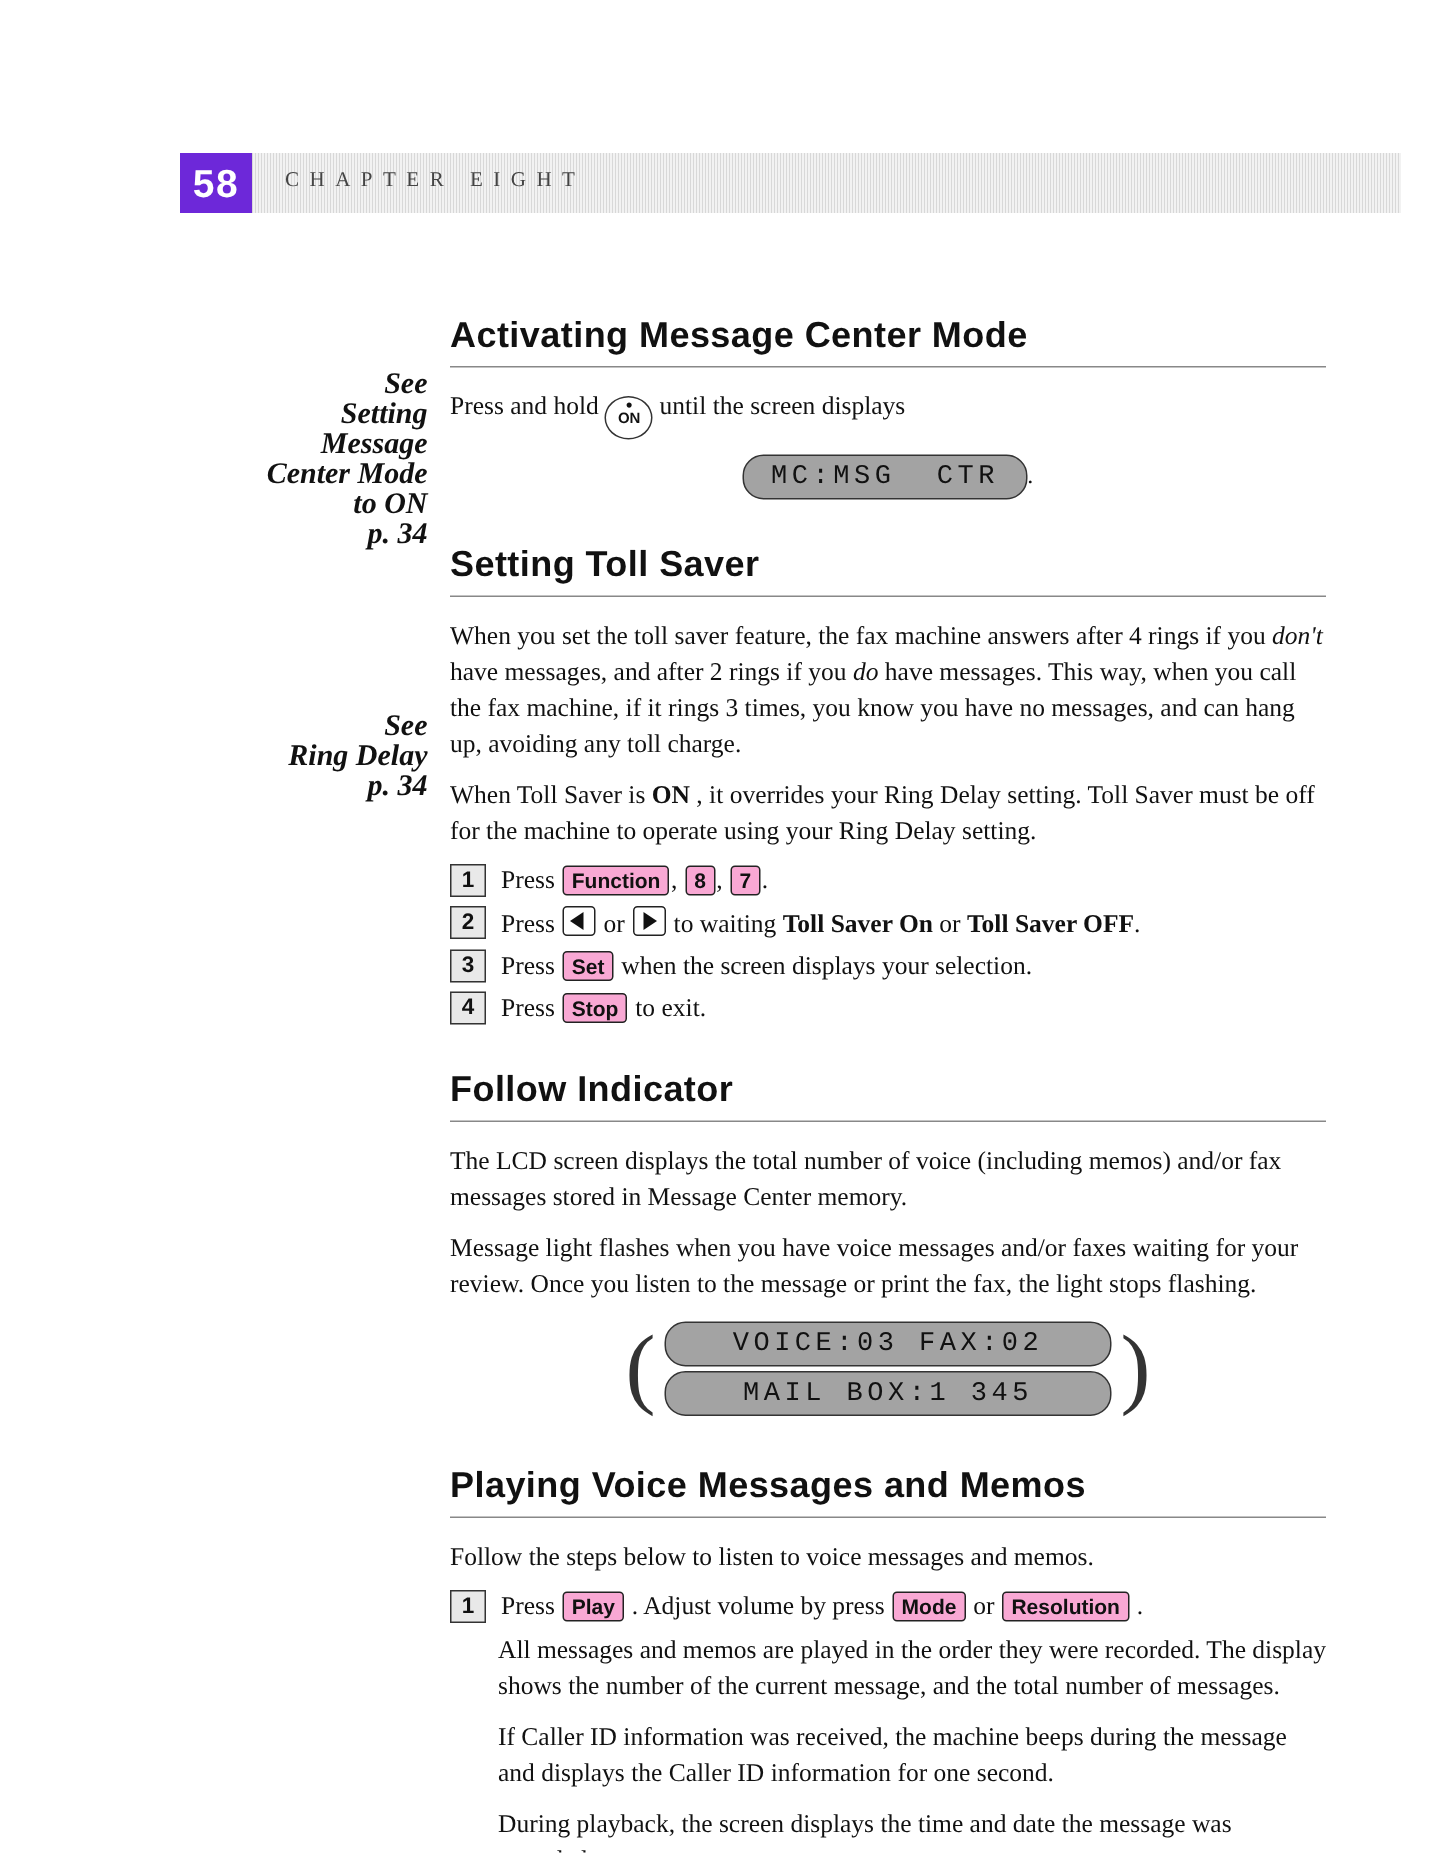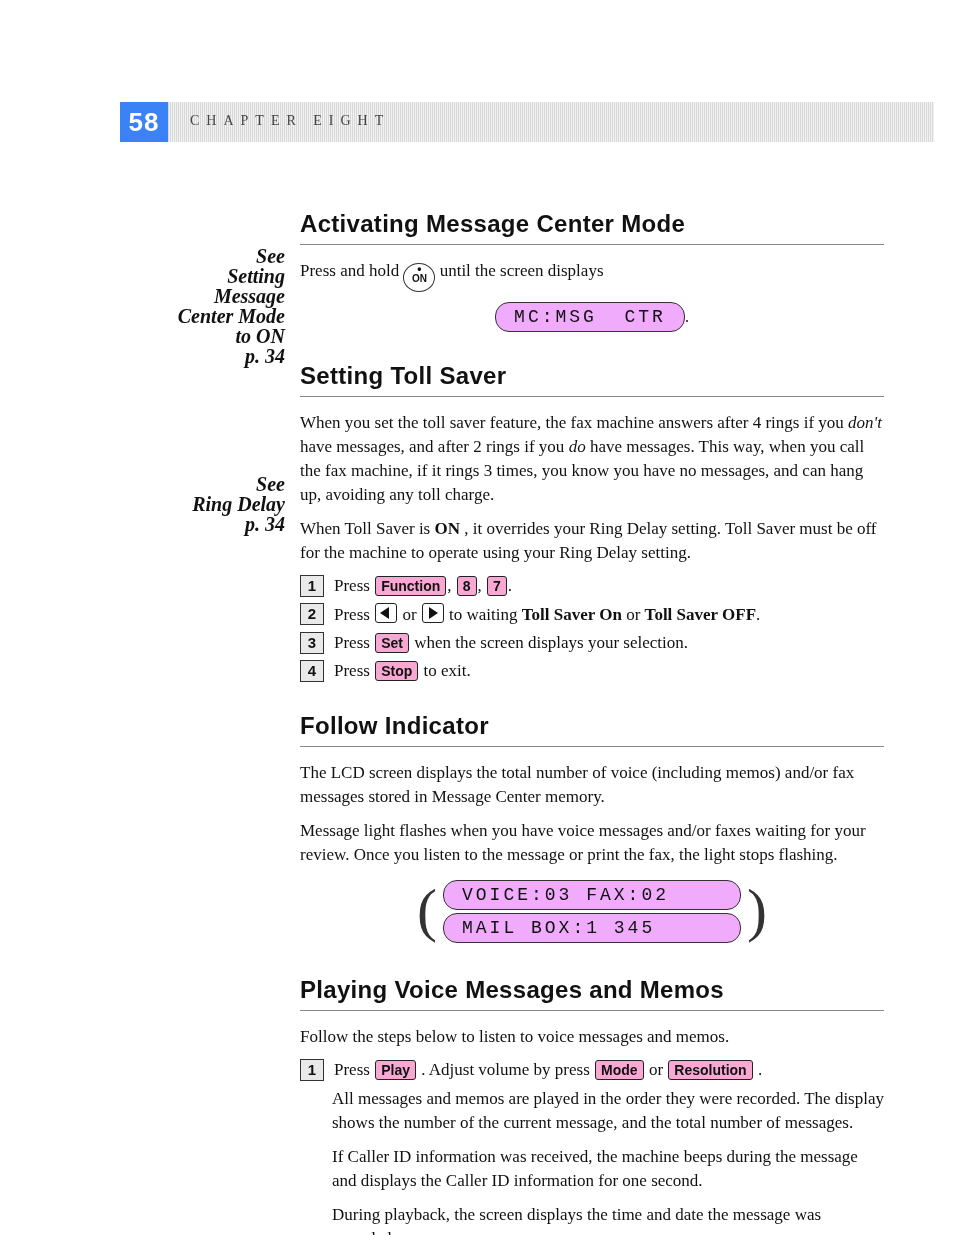--- a/index.html
+++ b/index.html
@@ -1,50 +1,50 @@
 <!DOCTYPE html>
 <html><head>
 <meta charset="utf-8">
 <style>
   html,body{margin:0;padding:0;background:#fff;color:#111;}
   .page{width:954px;height:1235px;position:relative;font-family:Georgia,'Times New Roman',serif;}
   .header-band{position:absolute;top:102px;left:120px;right:20px;height:40px;
     background:repeating-linear-gradient(90deg,#d8d8d8 0,#d8d8d8 1px,#f2f2f2 1px,#f2f2f2 2px);}
   .page-number{position:absolute;top:102px;left:120px;width:48px;height:40px;
-    background:#3b82f6;color:#fff;font:700 26px/40px Arial,sans-serif;text-align:center;letter-spacing:1px;}
+    background:#6d28d9;color:#fff;font:700 26px/40px Arial,sans-serif;text-align:center;letter-spacing:1px;}
   .chapter-label{position:absolute;top:112px;left:190px;font:400 14px/18px Georgia,serif;
     letter-spacing:7px;text-transform:uppercase;color:#444;}
   .content{position:absolute;top:210px;left:300px;right:70px;}
   .sidebar{position:absolute;left:165px;width:120px;text-align:right;font-style:italic;font-weight:700;font-size:20px;line-height:20px;}
   .sidebar.one{top:246px;}
   .sidebar.two{top:474px;}
   h2{font:800 24px/28px Arial,Helvetica,sans-serif;margin:0 0 6px 0;letter-spacing:0.3px;}
   .rule{border-bottom:1px solid #888;margin-bottom:14px;}
   p{font:400 17px/24px Georgia,serif;margin:0 0 10px 0;}
   .sect{margin-bottom:30px;}
   .lcd{display:inline-block;border:1.5px solid #333;border-radius:14px;padding:4px 18px;
-    font:400 18px/20px "Courier New",monospace;letter-spacing:3px;background:#f0abfc;white-space:pre;}
+    font:400 18px/20px "Courier New",monospace;letter-spacing:3px;background:#a3a3a3;white-space:pre;}
   .lcd-block{text-align:center;margin:6px 0 0 0;}
   .step{display:flex;align-items:flex-start;margin:6px 0;font:400 17px/22px Georgia,serif;}
   .step-num{display:inline-block;width:22px;height:20px;border:1px solid #333;background:#e9e9e9;
     font:700 15px/20px Arial,sans-serif;text-align:center;margin-right:10px;flex:0 0 auto;}
   .keycap{display:inline-block;border:1.4px solid #222;border-radius:3px;padding:0 5px;margin:0 1px;
     font:700 14px/18px Arial,sans-serif;background:#f9a8d4;}
   .on-btn{display:inline-block;width:30px;height:26px;border:1.5px solid #333;border-radius:50%;
     font:700 10px/12px Arial,sans-serif;text-align:center;padding-top:1px;vertical-align:-6px;}
   .on-btn .dot::before{content:"•";display:block;font-size:12px;line-height:8px;}
   .tri{display:inline-block;width:20px;height:18px;border:1.4px solid #222;border-radius:3px;
     position:relative;vertical-align:-3px;margin:0 1px;}
   .tri.left::before{content:"";position:absolute;left:4px;top:3px;border-top:6px solid transparent;
     border-bottom:6px solid transparent;border-right:9px solid #111;}
   .tri.right::before{content:"";position:absolute;left:6px;top:3px;border-top:6px solid transparent;
     border-bottom:6px solid transparent;border-left:9px solid #111;}
   .dual-lcd{text-align:center;margin-top:8px;}
   .dual-lcd .wrap{display:inline-block;position:relative;padding:0 20px;}
-  .dual-lcd .lcd{display:block;margin:3px auto;min-width:260px;text-align:left;}
+  .dual-lcd .lcd{display:block;margin:3px auto;min-width:260px;text-align:center;}
   .paren{position:absolute;top:8px;font:400 60px/50px Georgia,serif;color:#333;}
   .paren.l{left:-6px;}
   .paren.r{right:-6px;}
   .indent{margin-left:32px;}
   em{font-style:italic;}
   b{font-weight:700;}
 </style>
 </head>
 <body>
 

